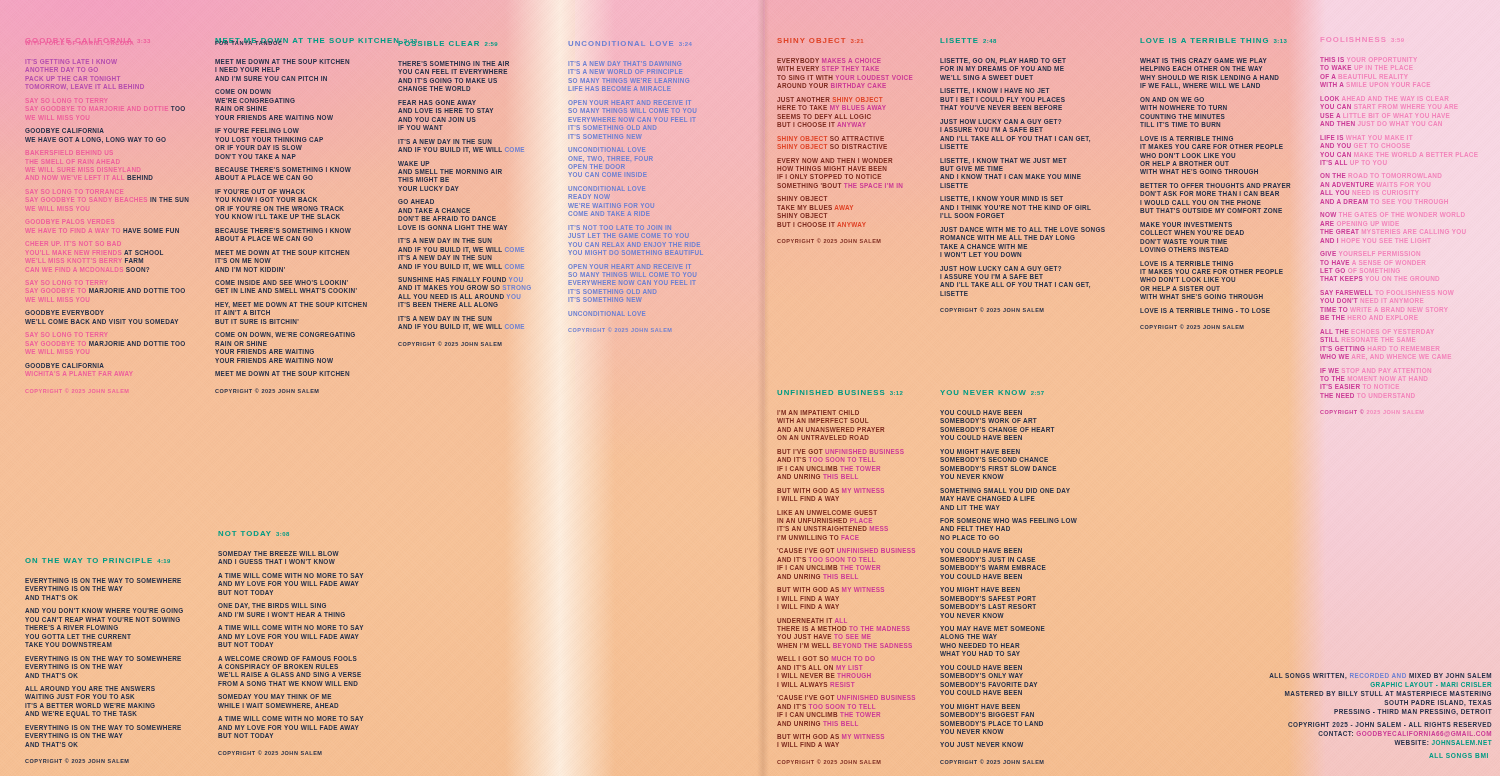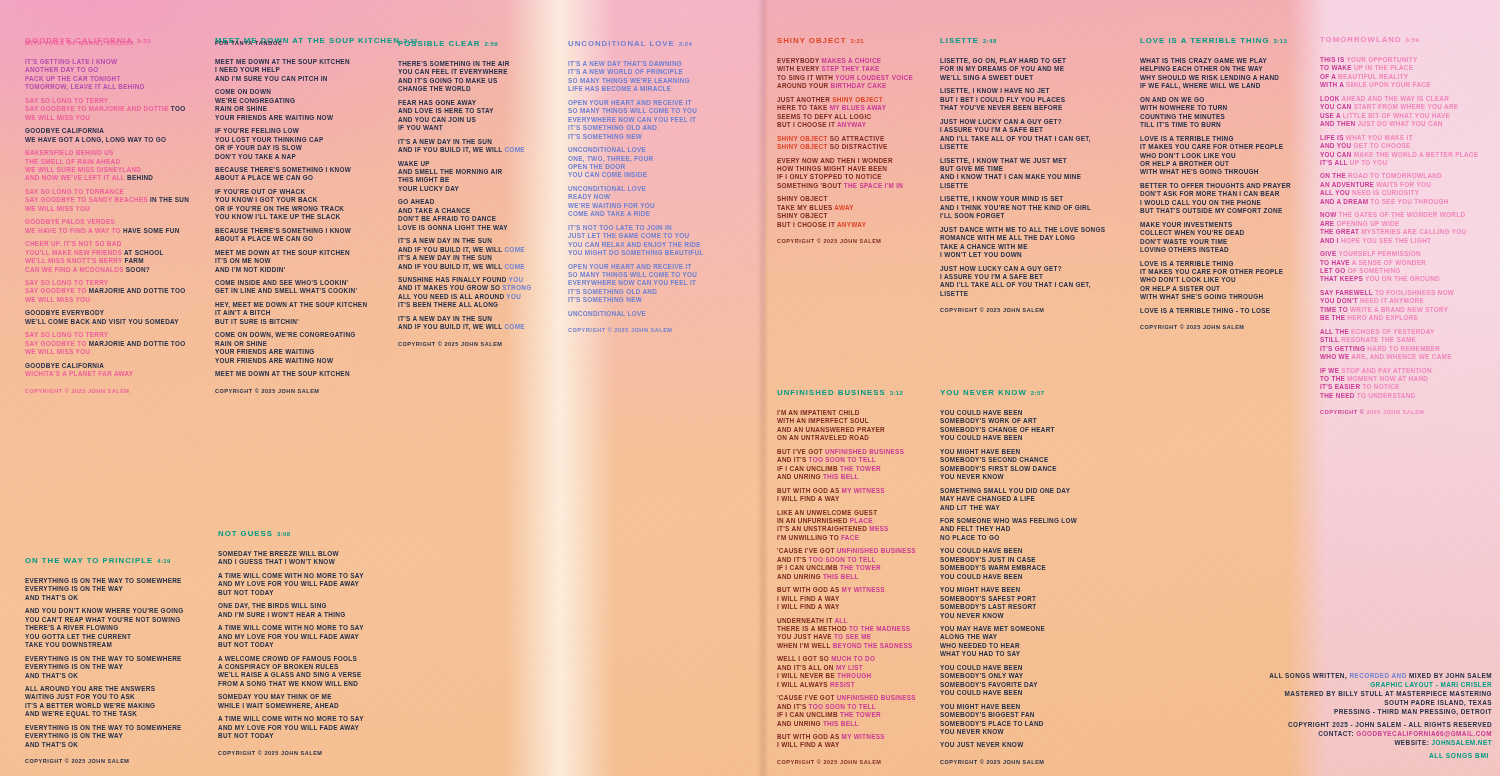--- a/index.html
+++ b/index.html
@@ -381,21 +381,21 @@
           <div class="ln"><span style="color: rgb(37, 48, 74);">WHO DON'T LOOK LIKE YOU</span></div>
           <div class="ln"><span style="color: rgb(37, 48, 74);">OR HELP A SISTER OUT</span></div>
           <div class="ln"><span style="color: rgb(37, 48, 74);">WITH WHAT SHE'S GOING THROUGH</span></div>
         </div>
         <div class="stanza">
           <div class="ln"><span style="color: rgb(37, 48, 74);">LOVE IS A TERRIBLE THING - TO LOSE</span></div>
         </div>
         <div class="copyright"><span style="color: rgb(37, 48, 74);">COPYRIGHT © 2025 JOHN SALEM</span></div>
       </div>
       <div class="song" style="left: 1320px; top: 28px;">
-        <div class="titlerow"><span class="title" style="color: rgb(242, 133, 187);">TOMORROWLAND</span><span class="time" style="color: rgb(242, 133, 187);">3:59</span></div>
+        <div class="titlerow"><span class="title" style="color: rgb(242, 133, 187);">FOOLISHNESS</span><span class="time" style="color: rgb(242, 133, 187);">3:59</span></div>
         <div class="stanza" style="margin-top: 19px;">
           <div class="ln"><span style="color: rgb(203, 58, 150);">THIS IS</span><span style="color: rgb(242, 133, 187);"> YOUR OPPORTUNITY</span></div>
           <div class="ln"><span style="color: rgb(203, 58, 150);">TO WAKE</span><span style="color: rgb(242, 133, 187);"> UP IN THE PLACE</span></div>
           <div class="ln"><span style="color: rgb(203, 58, 150);">OF A</span><span style="color: rgb(242, 133, 187);"> BEAUTIFUL REALITY</span></div>
           <div class="ln"><span style="color: rgb(203, 58, 150);">WITH A</span><span style="color: rgb(242, 133, 187);"> SMILE UPON YOUR FACE</span></div>
         </div>
         <div class="stanza">
           <div class="ln"><span style="color: rgb(203, 58, 150);">LOOK</span><span style="color: rgb(242, 133, 187);"> AHEAD AND THE WAY IS CLEAR</span></div>
           <div class="ln"><span style="color: rgb(203, 58, 150);">YOU CAN</span><span style="color: rgb(242, 133, 187);"> START FROM WHERE YOU ARE</span></div>
           <div class="ln"><span style="color: rgb(203, 58, 150);">USE A</span><span style="color: rgb(242, 133, 187);"> LITTLE BIT OF WHAT YOU HAVE</span></div>
@@ -589,21 +589,21 @@
           <div class="ln"><span style="color: rgb(37, 48, 74);">AND WE'RE EQUAL TO THE TASK</span></div>
         </div>
         <div class="stanza">
           <div class="ln"><span style="color: rgb(37, 48, 74);">EVERYTHING IS ON THE WAY TO SOMEWHERE</span></div>
           <div class="ln"><span style="color: rgb(37, 48, 74);">EVERYTHING IS ON THE WAY</span></div>
           <div class="ln"><span style="color: rgb(37, 48, 74);">AND THAT'S OK</span></div>
         </div>
         <div class="copyright"><span style="color: rgb(37, 48, 74);">COPYRIGHT © 2025 JOHN SALEM</span></div>
       </div>
       <div class="song" style="left: 218px; top: 522px;">
-        <div class="titlerow"><span class="title" style="color: rgb(0, 155, 132);">NOT GUESS</span><span class="time" style="color: rgb(0, 155, 132);">3:08</span></div>
+        <div class="titlerow"><span class="title" style="color: rgb(0, 155, 132);">NOT TODAY</span><span class="time" style="color: rgb(0, 155, 132);">3:08</span></div>
         <div class="stanza" style="margin-top: 19px;">
           <div class="ln"><span style="color: rgb(37, 48, 74);">SOMEDAY THE BREEZE WILL BLOW</span></div>
           <div class="ln"><span style="color: rgb(37, 48, 74);">AND I GUESS THAT I WON'T KNOW</span></div>
         </div>
         <div class="stanza">
           <div class="ln"><span style="color: rgb(37, 48, 74);">A TIME WILL COME WITH NO MORE TO SAY</span></div>
           <div class="ln"><span style="color: rgb(37, 48, 74);">AND MY LOVE FOR YOU WILL FADE AWAY</span></div>
           <div class="ln"><span style="color: rgb(37, 48, 74);">BUT NOT TODAY</span></div>
         </div>
         <div class="stanza">

